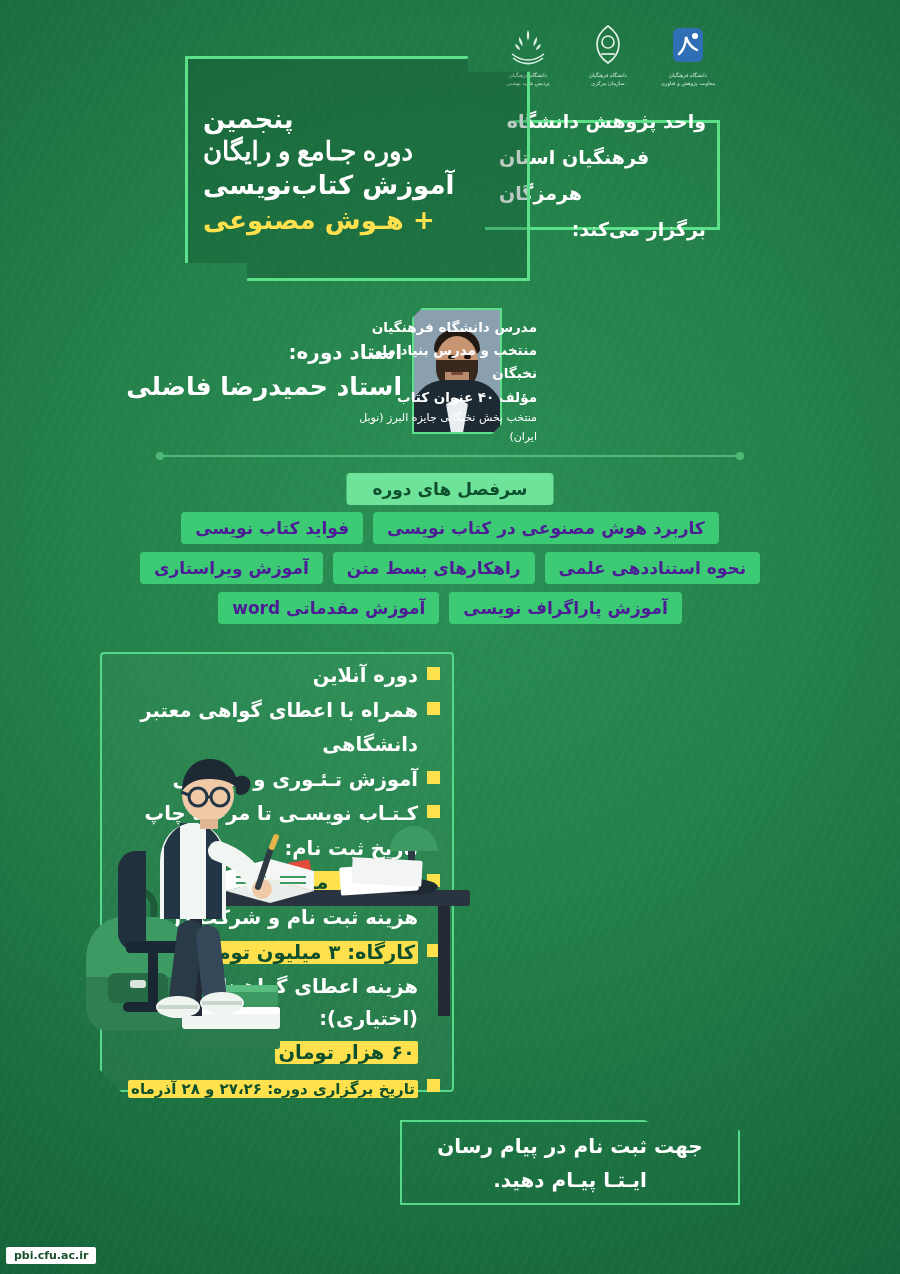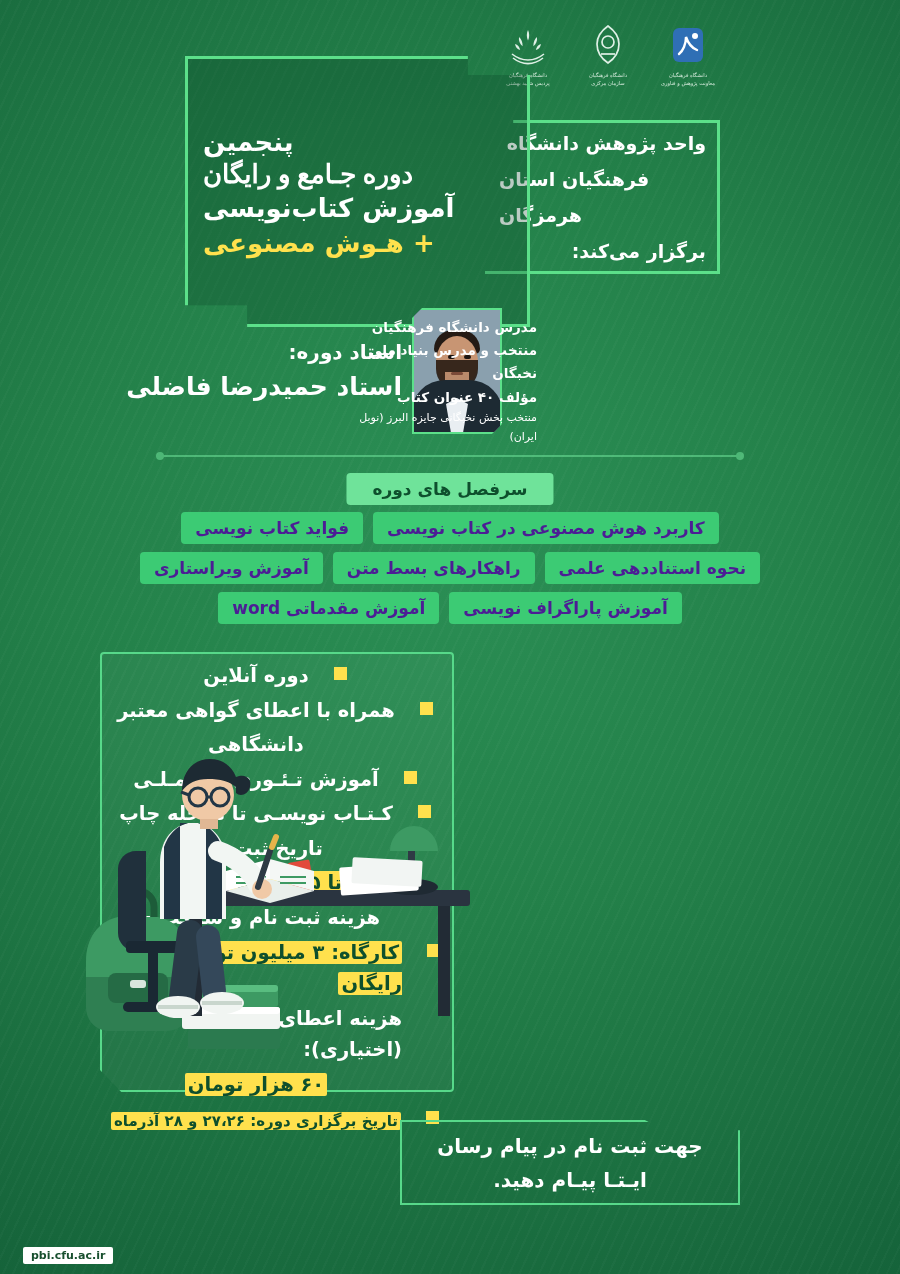--- a/index.html
+++ b/index.html
@@ -26,21 +26,21 @@
   .logos{
     position:absolute;top:18px;right:172px;width:235px;height:92px;
     display:flex;flex-direction:row-reverse;align-items:flex-start;gap:10px;
   }
   .logo{width:70px;text-align:center;color:#cfe8d8;}
   .logo .mark{height:50px;display:flex;align-items:flex-end;justify-content:center;}
   .logo .cap{font-size:5.2px;line-height:1.5;color:#d6ecdd;margin-top:4px;}
 
   
   .title-box{
-    position:absolute;top:56px;right:370px;width:345px;height:271px;
+    position:absolute;top:56px;right:370px;width:345px;height:225px;
   }
   .title-frame{
     position:absolute;inset:0;
     border:3px solid #5ce08a;
     background:rgba(10,70,40,0.28);
     clip-path:polygon(0 0, 82% 0, 82% 7%, 100% 7%, 100% 100%, 18% 100%, 18% 92%, 0 92%);
   }
   .title-inner{
     position:absolute;inset:0;
     padding:14px 22px 10px 18px;
@@ -49,21 +49,21 @@
     text-align:right;
   }
   .t-line{color:#ffffff;font-weight:bold;letter-spacing:0;}
   .t1{font-size:26px;color:#fff;line-height:1.25;}
   .t2{font-size:26px;color:#fff;line-height:1.3;font-family:Liberation Serif, serif;}
   .t3{font-size:26px;color:#fff;line-height:1.3;}
   .t4{font-size:26px;color:#ffe14d;line-height:1.35;}
 
   
   .org-box{
-    position:absolute;top:120px;right:180px;width:235px;height:154px;
+    position:absolute;top:120px;right:180px;width:235px;height:110px;
   }
   .org-frame{
     position:absolute;inset:0;
     border:3px solid #5ce08a;border-left:none;
     clip-path:polygon(0 18%, 12% 18%, 12% 0, 100% 0, 100% 100%, 0 100%);
     background:transparent;
   }
   .org-text{
     position:absolute;inset:0;display:flex;flex-direction:column;justify-content:center;
     align-items:flex-start;padding:6px 14px;box-sizing:border-box;
@@ -138,22 +138,22 @@
     position:absolute;top:652px;left:100px;width:350px;height:436px;
     border:2px solid #57d98a;border-radius:4px;
     background:rgba(255,255,255,0.035);
     clip-path:polygon(0 0, 100% 0, 100% 100%, 6% 100%, 0 95%);
   }
   .feat-list{
     position:absolute;top:660px;left:110px;width:330px;
     direction:rtl;text-align:right;
   }
   .feat{
-    display:flex;flex-direction:row;align-items:flex-start;gap:25px;margin-bottom:3px;
-    justify-content:center;
+    display:flex;flex-direction:row;align-items:flex-start;gap:9px;margin-bottom:3px;
+    justify-content:flex-start;
   }
   .bullet{
     width:13px;height:13px;background:#ffe14d;flex:0 0 13px;margin-top:7px;
   }
   .bullet.hidden{visibility:hidden;}
   .ftext{color:#ffffff;font-size:19.5px;font-weight:bold;line-height:1.62;}
   .ftext .hl{background:#ffe14d;color:#0e4f2d;padding:0 3px;border-radius:2px;}
   .ftext .sm{font-size:15px;font-weight:bold;margin-top:16px;}
 
   
@@ -179,21 +179,21 @@
     clip-path:polygon(0 0, 100% 0, 100% 100%, 14% 100%, 8% 86%, 0 86%);
   }
   .handle-text{
     position:absolute;inset:0;display:flex;flex-direction:column;justify-content:center;
     align-items:center;color:#ffffff;font-weight:bold;
   }
   .handle-text .id{font-size:25px;letter-spacing:.3px;}
   .handle-text .phone{font-size:23px;margin-top:2px;}
 
   .footer-url{
-    position:absolute;left:23px;bottom:10px;
+    position:absolute;left:6px;bottom:10px;
     background:#ffffff;color:#184f2e;font-size:11px;font-weight:bold;
     padding:2px 8px;border-radius:2px;
   }
 </style>
 </head>
 <body>
 
 <div class="poster">
 
   <div class="logos">

